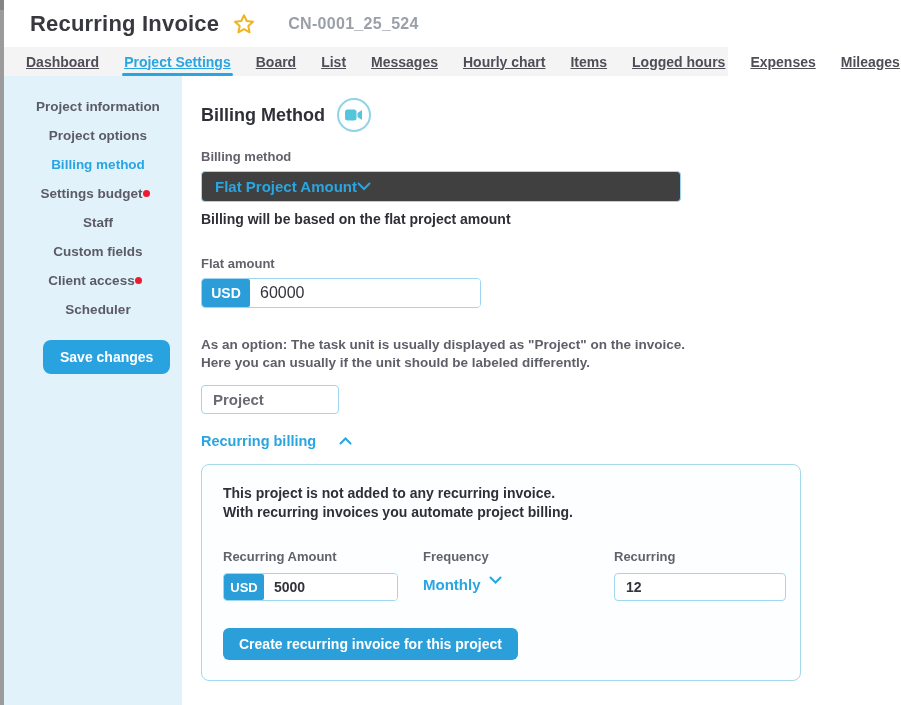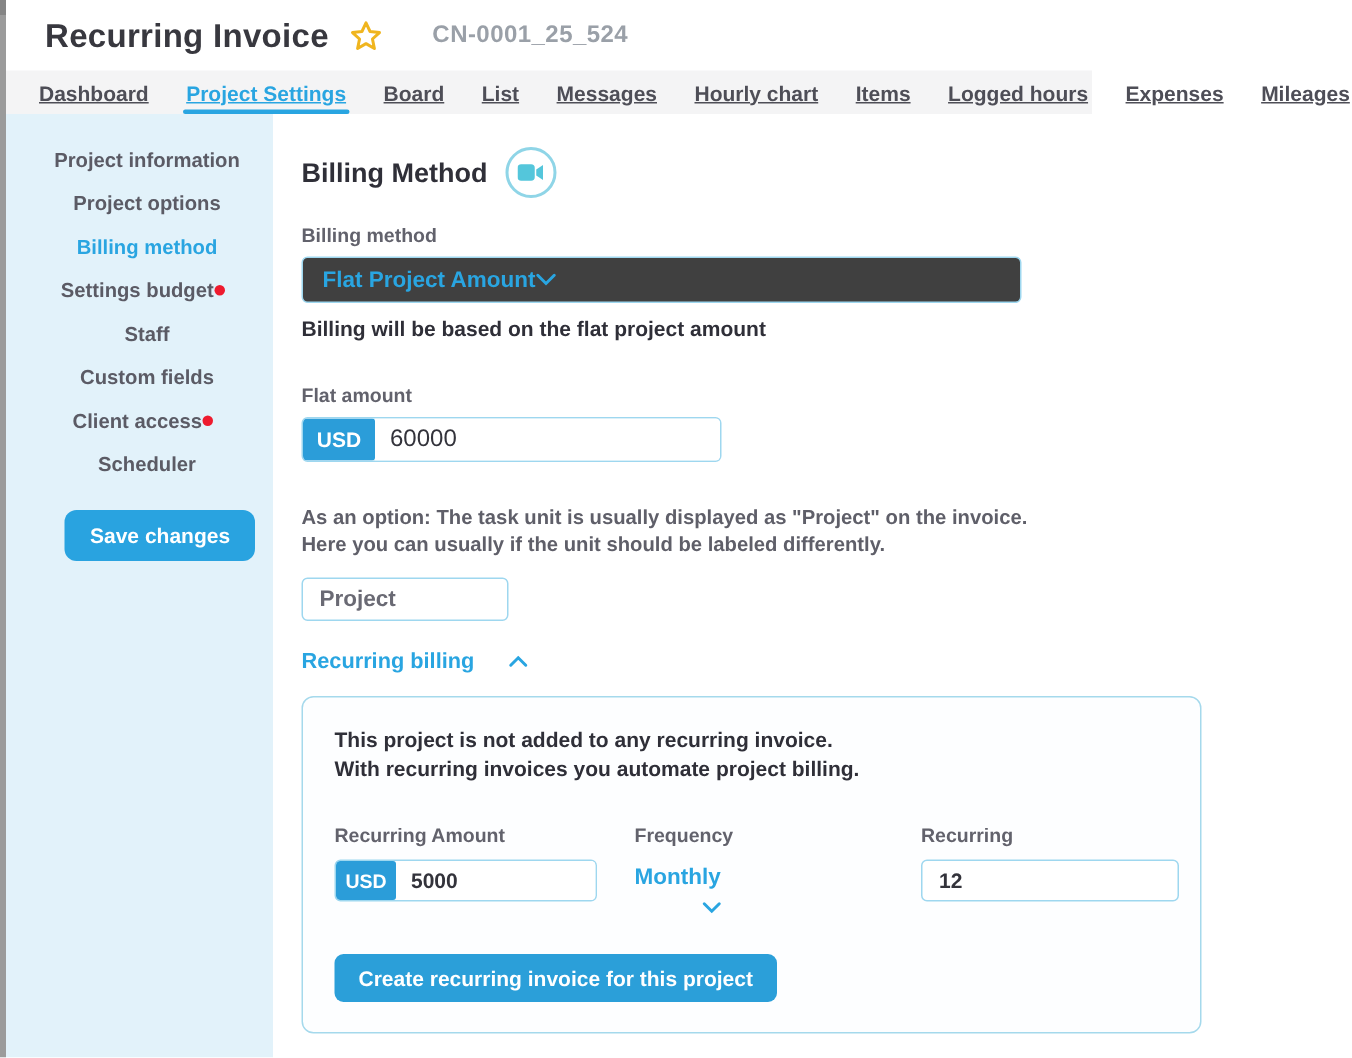--- a/index.html
+++ b/index.html
@@ -60,21 +60,21 @@
   .recurring-panel { margin-top:14px; width:600px; border:1.5px solid #a5d9ec; border-radius:8px; background:#fdfeff; padding:19px 20px 20px 21px; }
   .panel-strong { font-size:14px; font-weight:700; color:#2f2f38; line-height:19px; }
   .panel-fields { display:flex; margin-top:27px; }
   .pf-col1 { width:200px; flex:0 0 200px; }
   .pf-col2 { width:191px; flex:0 0 191px; }
   .pf-col3 { flex:1 1 auto; }
   .panel-fields .field-label { margin-bottom:9px; }
   .money-group.small { width:175px; height:28px; margin-top:0; }
   .money-group.small .money-prefix { width:40px; font-size:13px; }
   .money-group.small .money-input { font-size:14px; font-weight:700; }
-  .freq-select { display:inline-flex; align-items:flex-end; gap:8px; color:#29a5e1; font-size:15px; font-weight:700; cursor:pointer; margin-top:3px;flex-direction:column; }
+  .freq-select { display:inline-flex; align-items:flex-start; gap:8px; color:#29a5e1; font-size:15px; font-weight:700; cursor:pointer; margin-top:3px; }
   .qty-input { width:172px; height:28px; border:1.5px solid #9ed7ef; border-radius:4px; padding-left:11px; font-size:14px; font-weight:700; color:#33333b; outline:none; font-family:inherit; }
   .create-btn { margin-top:27px; background:#2b9fd9; color:#fff; border:none; border-radius:6px; padding:8px 16px; font-size:14px; font-weight:700; font-family:inherit; cursor:pointer; }
 </style>
 </head>
 <body>
 
 <div class="page">
   <div class="edge-strip">
       <span class="edge-top"></span>
     </div>

